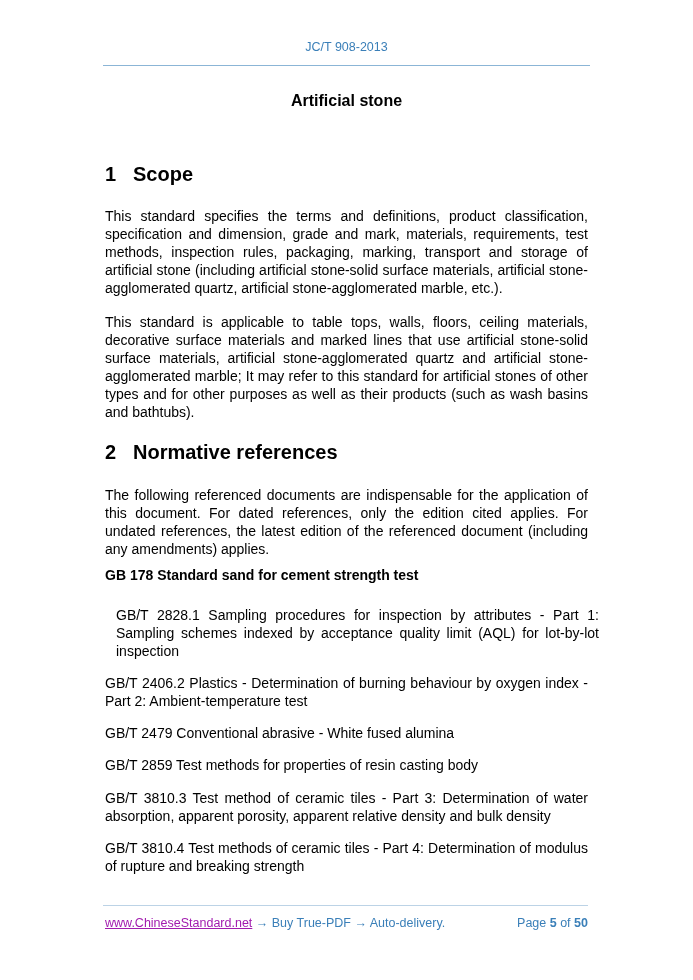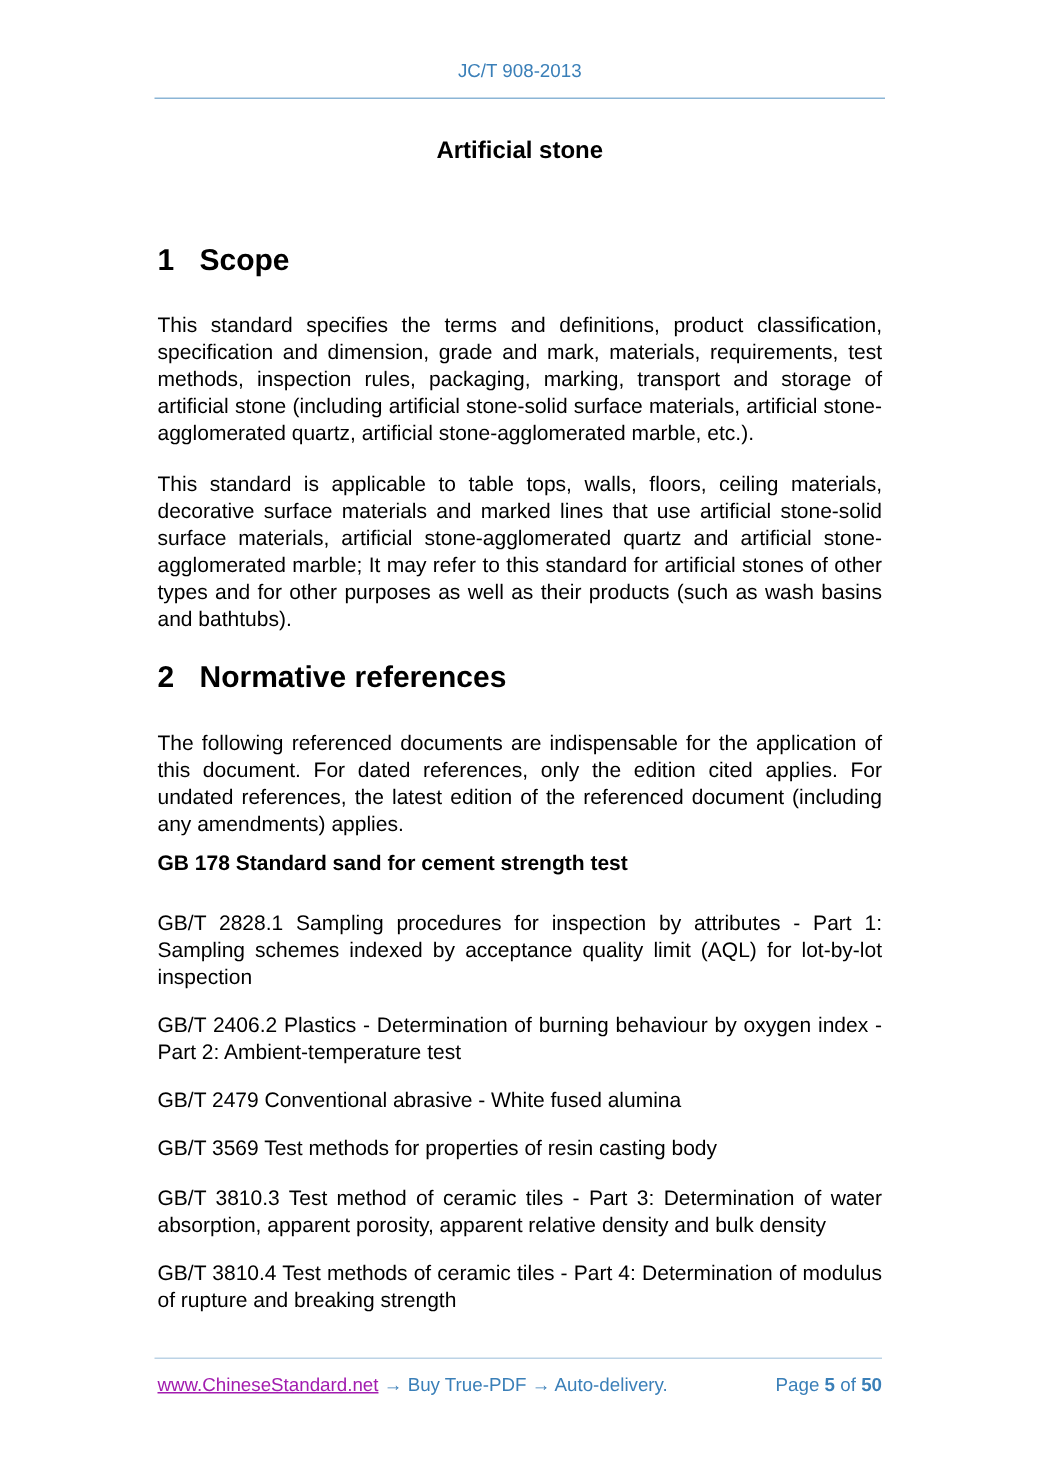--- a/index.html
+++ b/index.html
@@ -39,31 +39,31 @@
 
 <div class="content" style="top:443px;">
   <h2 class="h"><span class="num">2</span><span>Normative references</span></h2>
 </div>
 <div class="content" style="top:486px;">
     <p>The following referenced documents are indispensable for the application of this document. For dated references, only the edition cited applies. For undated references, the latest edition of the referenced document (including any amendments) applies.</p>
   </div>
 <div class="content" style="top:566px;font-weight:bold;">
     <p>GB 178 Standard sand for cement strength test</p>
   </div>
-<div class="content" style="top:606px;">
+<div class="content" style="top:606px;margin-left:11px;">
     <p>GB/T 2828.1 Sampling procedures for inspection by attributes - Part 1: Sampling schemes indexed by acceptance quality limit (AQL) for lot-by-lot inspection</p>
   </div>
 <div class="content" style="top:674px;">
     <p>GB/T 2406.2 Plastics - Determination of burning behaviour by oxygen index - Part 2: Ambient-temperature test</p>
   </div>
 <div class="content" style="top:724px;">
     <p>GB/T 2479 Conventional abrasive - White fused alumina</p>
   </div>
 <div class="content" style="top:756px;">
-    <p>GB/T 3569 Test methods for properties of resin casting body</p>
+    <p>GB/T 2859 Test methods for properties of resin casting body</p>
   </div>
 <div class="content" style="top:789px;">
     <p>GB/T 3810.3 Test method of ceramic tiles - Part 3: Determination of water absorption, apparent porosity, apparent relative density and bulk density</p>
   </div>
 <div class="content" style="top:839px;">
     <p>GB/T 3810.4 Test methods of ceramic tiles - Part 4: Determination of modulus of rupture and breaking strength</p>
   </div>
 
 <div class="footer-rule"></div>
 <div class="footer">

